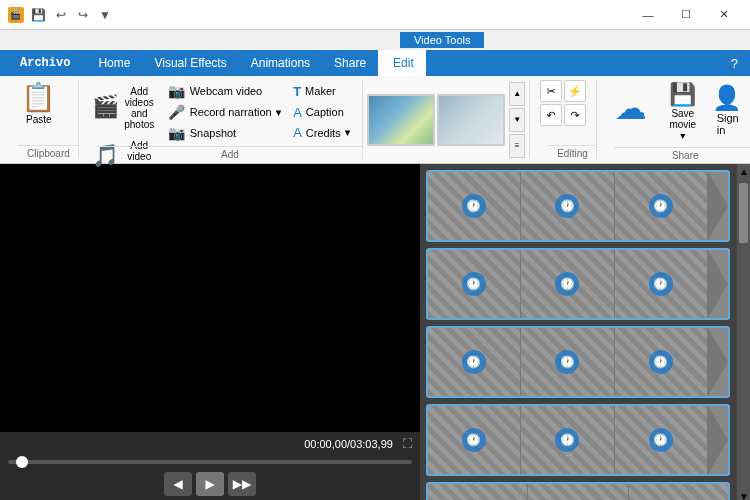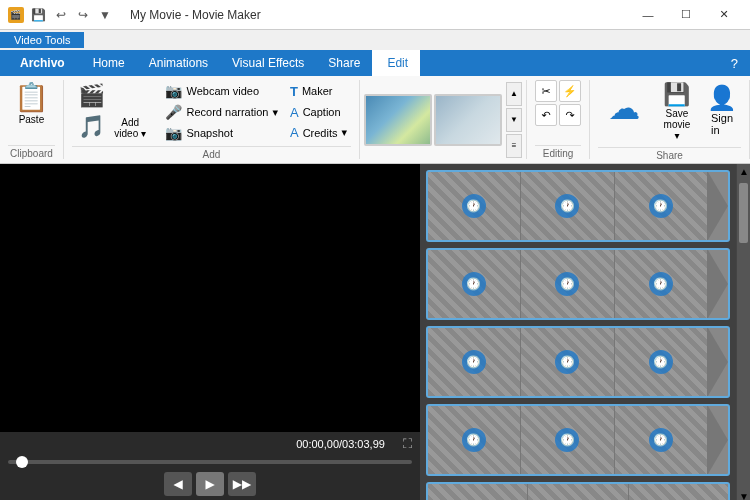--- a/index.html
+++ b/index.html
@@ -15,50 +15,51 @@
     .title-bar-icon { width: 16px; height: 16px; background: #e8a020; border-radius: 2px; display: flex; align-items: center; justify-content: center; font-size: 9px; color: white; }
     .quick-access { display: flex; gap: 4px; align-items: center; }
     .qa-btn { width: 18px; height: 18px; display: flex; align-items: center; justify-content: center; cursor: pointer; color: #555; font-size: 12px; }
     .title-text { font-size: 12px; color: #333; margin: 0 10px; }
     .title-bar-right { display: flex; gap: 2px; }
     .win-btn { width: 36px; height: 30px; display: flex; align-items: center; justify-content: center; cursor: pointer; font-size: 11px; color: #333; }
 
     
     .video-tools-bar {
       background: #f0f0f0; height: 20px; display: flex; align-items: center;
+      padding-left: 400px;
     }
     .video-tools-tab {
       background: #1e78c8; color: white; padding: 2px 14px; font-size: 11px; cursor: pointer;
     }
 
     
     .ribbon-tabs {
       display: flex; align-items: center; background: #1e78c8; height: 26px; padding: 0 4px;
     }
     .ribbon-tab {
       padding: 4px 12px; color: white; cursor: pointer; font-size: 12px; height: 26px;
       display: flex; align-items: center;
     }
     .ribbon-tab.active { background: white; color: #1e78c8; padding-left: 15px; }
-    .ribbon-tab.archivo { background: #1e78c8; color: white; font-weight: bold; padding: 4px 16px; }
+    .ribbon-tab.archivo { background: #1e78c8; color: white; font-weight: bold; padding: 4px 16px; font-family: Liberation Mono, monospace; }
     .help-btn { margin-left: auto; color: white; font-size: 13px; cursor: pointer; padding: 0 8px; }
 
     
     .ribbon {
       background: #f8f8f8; border-bottom: 1px solid #ccc;
       display: flex; align-items: stretch; padding: 4px 0; height: 88px;
     }
     .ribbon-group {
       display: flex; flex-direction: column; align-items: center; padding: 0 8px;
       border-right: 1px solid #ddd; position: relative;
     }
     .ribbon-group-content { display: flex; align-items: flex-start; flex: 1; gap: 4px; }
     .ribbon-group-label {
       font-size: 10px; color: #666; text-align: center; margin-top: 2px;
-      border-top: 1px solid #ddd; width: 100%; padding-top: 2px;
+      border-top: 1px solid #ddd; width: 100%; padding-top: 2px; margin-left: 19px;
     }
     .ribbon-btn-large {
       display: flex; flex-direction: column; align-items: center; cursor: pointer;
       padding: 4px 6px; border-radius: 3px; min-width: 40px;
     }
     .ribbon-btn-large .icon { font-size: 28px; line-height: 1; }
     .ribbon-btn-large .label { font-size: 10px; text-align: center; margin-top: 2px; }
     .ribbon-btn-small {
       display: flex; align-items: center; gap: 4px; cursor: pointer; padding: 2px 4px;
       border-radius: 2px; white-space: nowrap;
@@ -108,21 +109,21 @@
     
     .main { display: flex; height: 340px; }
 
     
     .preview-area {
       width: 420px; background: #2a2a2a; flex-shrink: 0;
       display: flex; flex-direction: column;
     }
     .video-canvas { flex: 1; background: #000; }
     .timeline-bar {
-      background: #2a2a2a; padding: 4px 8px; display: flex; align-items: center; justify-content: flex-end; gap: 18px;
+      background: #2a2a2a; padding: 4px 8px; display: flex; align-items: center; justify-content: flex-end; gap: 10px;
     }
     .time-display { color: #fff; font-size: 11px; }
     .fullscreen-btn { color: #aaa; cursor: pointer; font-size: 13px; }
     .playback-bar {
       background: #2a2a2a; padding: 4px 8px; display: flex; align-items: center; gap: 4px;
     }
     .seek-track { flex: 1; height: 4px; background: #555; border-radius: 2px; position: relative; }
     .seek-thumb { width: 12px; height: 12px; background: white; border-radius: 50%; position: absolute; top: -4px; left: 8px; }
     .playback-controls { display: flex; gap: 4px; justify-content: center; padding: 4px 8px 8px; background: #2a2a2a; }
     .pb-btn { width: 28px; height: 24px; background: #555; border: none; border-radius: 3px; color: white; cursor: pointer; display: flex; align-items: center; justify-content: center; font-size: 12px; }
@@ -157,38 +158,37 @@
 
 <div class="title-bar">
   <div class="title-bar-left">
     <div class="title-bar-icon">🎬</div>
     <div class="quick-access">
       <div class="qa-btn">💾</div>
       <div class="qa-btn">↩</div>
       <div class="qa-btn">↪</div>
       <div class="qa-btn">▼</div>
     </div>
-    <div class="title-text">My Movie - Movie Maker</div>
   </div>
   <div class="title-bar-right">
     <div class="win-btn">—</div>
     <div class="win-btn">☐</div>
     <div class="win-btn close">✕</div>
   </div>
 </div>
 
 <div class="video-tools-bar">
   <div class="video-tools-tab">Video Tools</div>
 </div>
 
 <div class="ribbon-tabs">
   <div class="ribbon-tab archivo">Archivo</div>
   <div class="ribbon-tab">Home</div>
+  <div class="ribbon-tab">Visual Effects</div>
   <div class="ribbon-tab">Animations</div>
-  <div class="ribbon-tab">Visual Effects</div>
   <div class="ribbon-tab">Share</div>
   <div class="ribbon-tab active">Edit</div>
   <div class="help-btn">?</div>
 </div>
 
 <div class="ribbon">
 
   <div class="ribbon-group">
     <div class="ribbon-group-content">
       <div class="ribbon-btn-large">
@@ -197,20 +197,21 @@
       </div>
     </div>
     <div class="ribbon-group-label">Clipboard</div>
   </div>
 
   <div class="ribbon-group">
     <div class="ribbon-group-content">
       <div class="ribbon-col">
         <div class="ribbon-btn-large" style="flex-direction:row;gap:4px;align-items:center;">
           <div class="icon" style="font-size:22px;">🎬</div>
+          <div class="label">Add videos<br>and photos</div>
         </div>
         <div class="ribbon-btn-large" style="flex-direction:row;gap:4px;align-items:center;">
           <div class="icon" style="font-size:22px;">🎵</div>
           <div class="label">Add video ▾</div>
         </div>
       </div>
       <div class="ribbon-col">
         <div class="ribbon-btn-small">
           <span class="icon">📷</span>
           <span>Webcam video</span>

